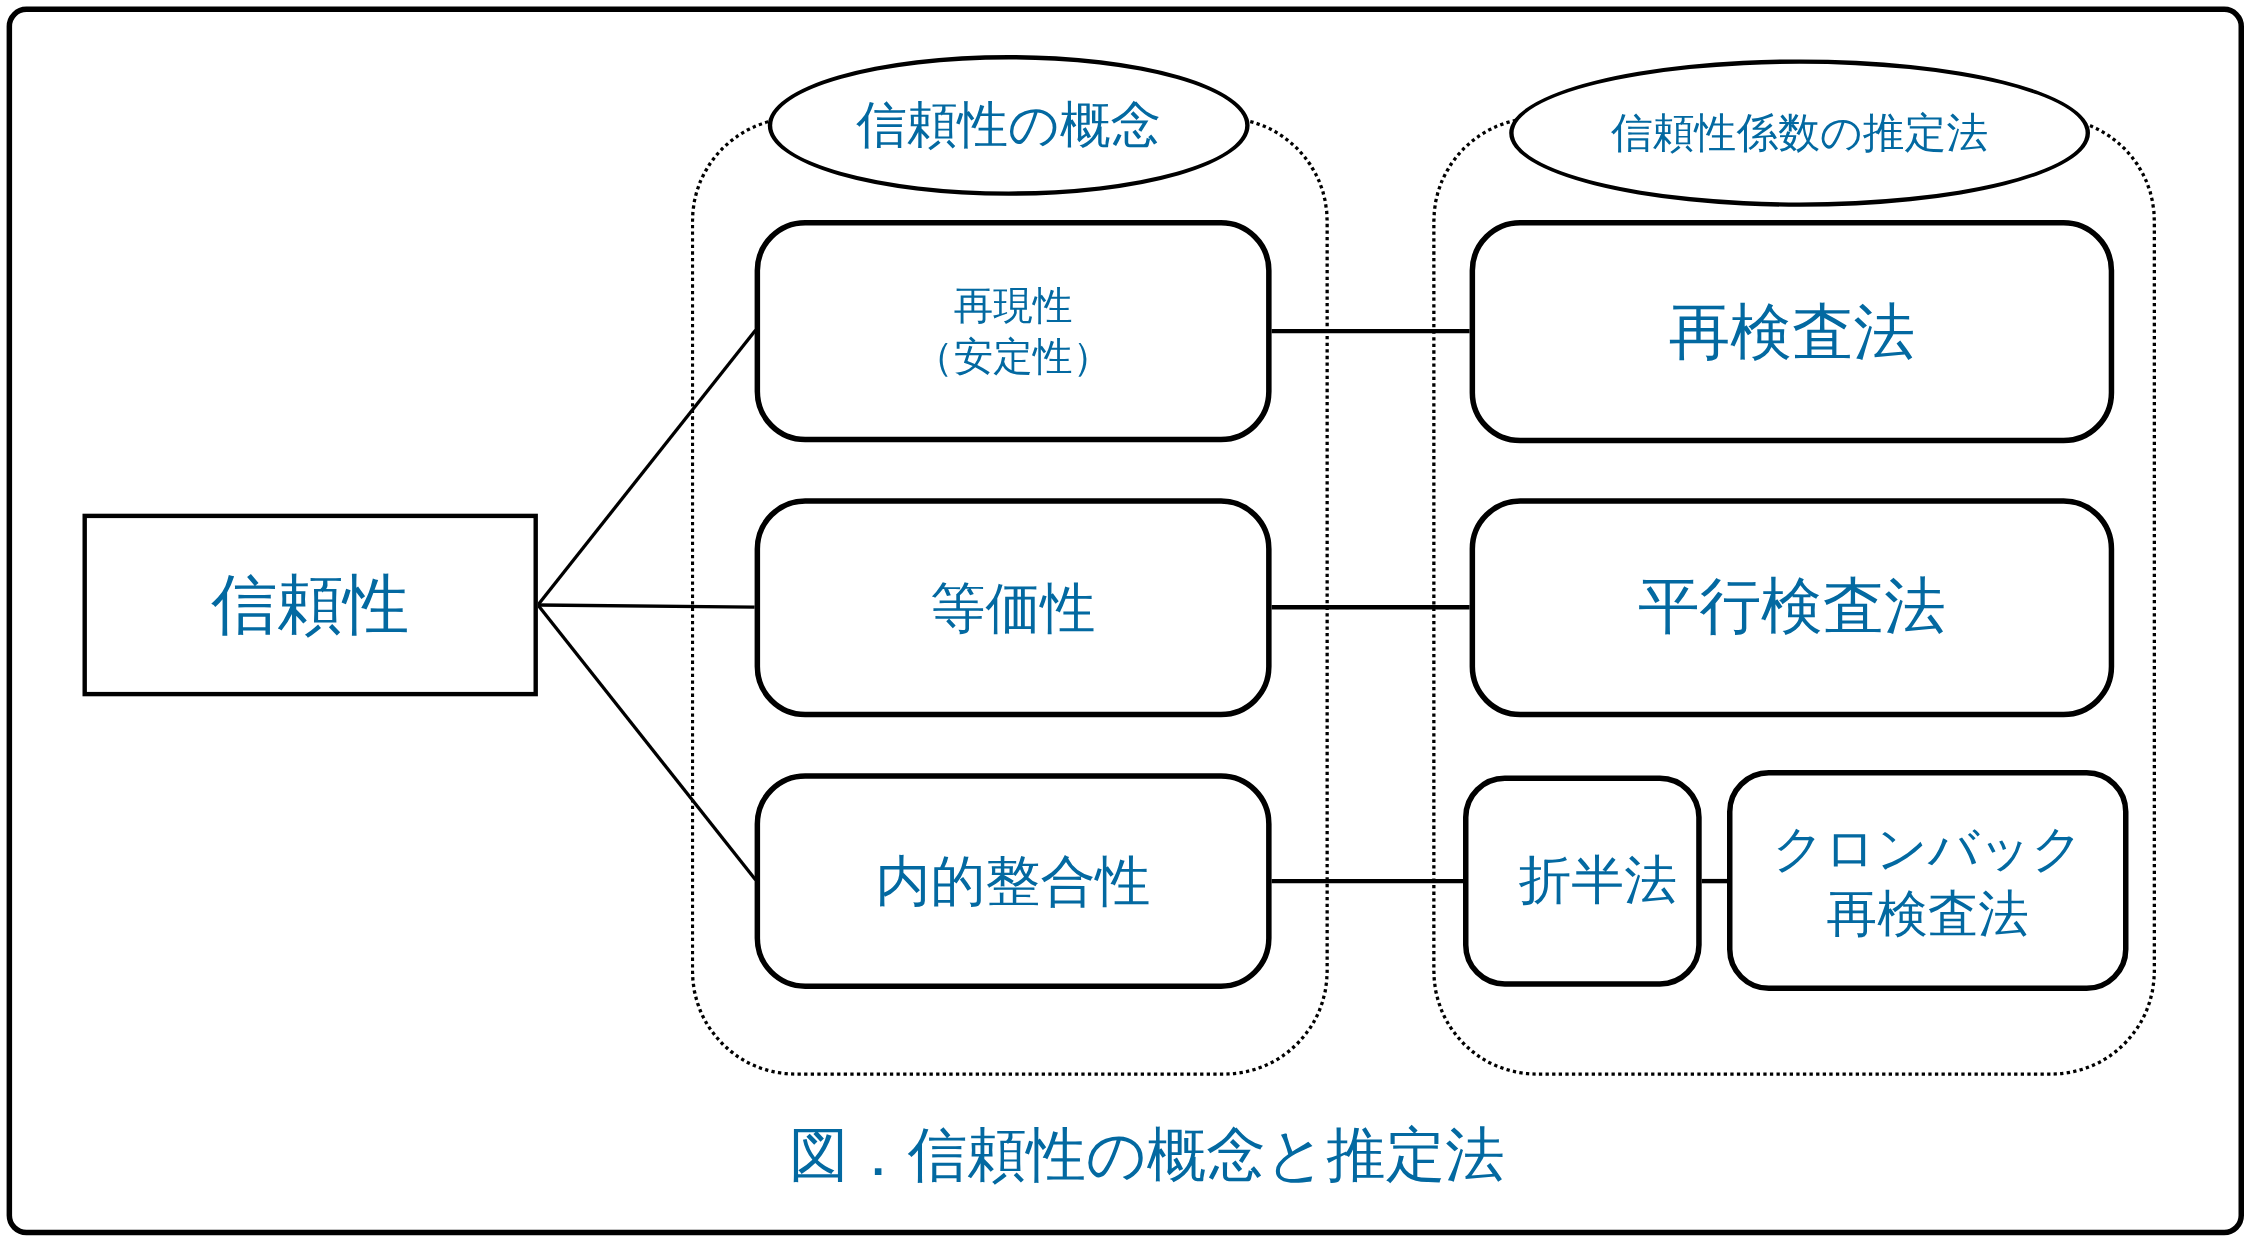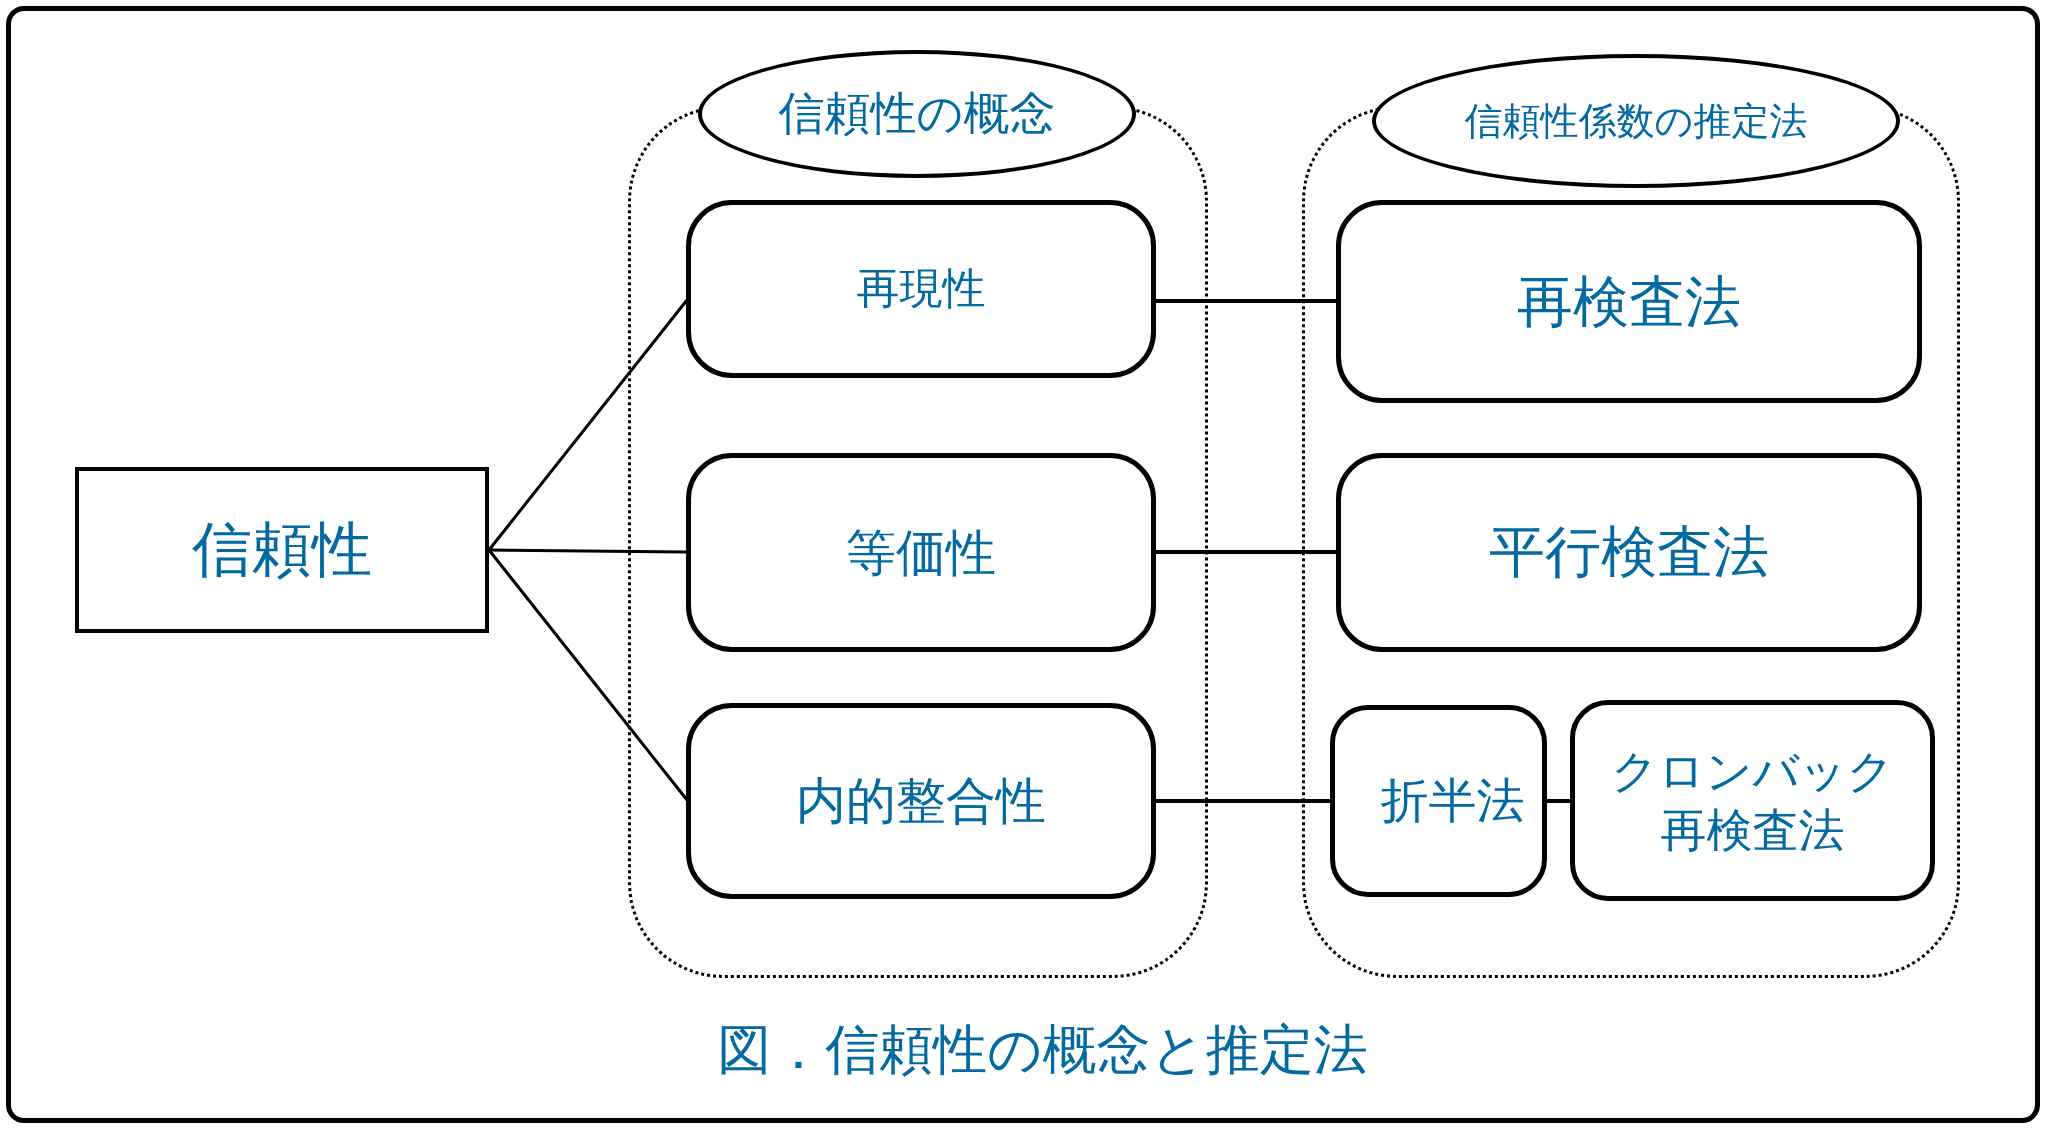--- a/index.html
+++ b/index.html
@@ -60,21 +60,21 @@
     align-items: center;
     justify-content: center;
     text-align: center;
     z-index: 2;
     line-height: 1.28;
   }
   .rounded { border-radius: 46px; }
   .rounded-sm { border-radius: 38px; }
 
   .node-root        { left: 75px;   top: 467px; width: 414px; height: 166px; font-size: 60px; border-width: 4px; }
-  .node-concept-1   { left: 686px;  top: 200px; width: 470px; height: 178px; font-size: 43px; }
+  .node-concept-1   { left: 686px;  top: 200px; width: 470px; height: 202px; font-size: 36px; }
   .node-concept-2   { left: 686px;  top: 453px; width: 470px; height: 199px; font-size: 50px; }
   .node-concept-3   { left: 686px;  top: 703px; width: 470px; height: 196px; font-size: 50px; }
   .node-method-1    { left: 1336px; top: 200px; width: 586px; height: 203px; font-size: 56px; }
   .node-method-2    { left: 1336px; top: 453px; width: 586px; height: 199px; font-size: 56px; font-family: Liberation Serif, serif; }
   .node-method-3a   { left: 1330px; top: 705px; width: 217px; height: 192px; font-size: 48px; padding-left: 28px; }
   .node-method-3b   { left: 1570px; top: 700px; width: 365px; height: 201px; font-size: 46px; }
 
   .caption {
     position: absolute;
     left: 0; right: 0;
@@ -111,20 +111,21 @@
   <div class="ellipse ellipse-methods">
     <span>信頼性係数の推定法</span>
   </div>
 
   <div class="node node-root">
     <span>信頼性</span>
   </div>
 
   <div class="node rounded node-concept-1">
     <span>再現性</span>
+    <span>（安定性）</span>
   </div>
   <div class="node rounded node-concept-2">
     <span>等価性</span>
   </div>
   <div class="node rounded node-concept-3">
     <span>内的整合性</span>
   </div>
 
   <div class="node rounded node-method-1">
     <span>再検査法</span>

